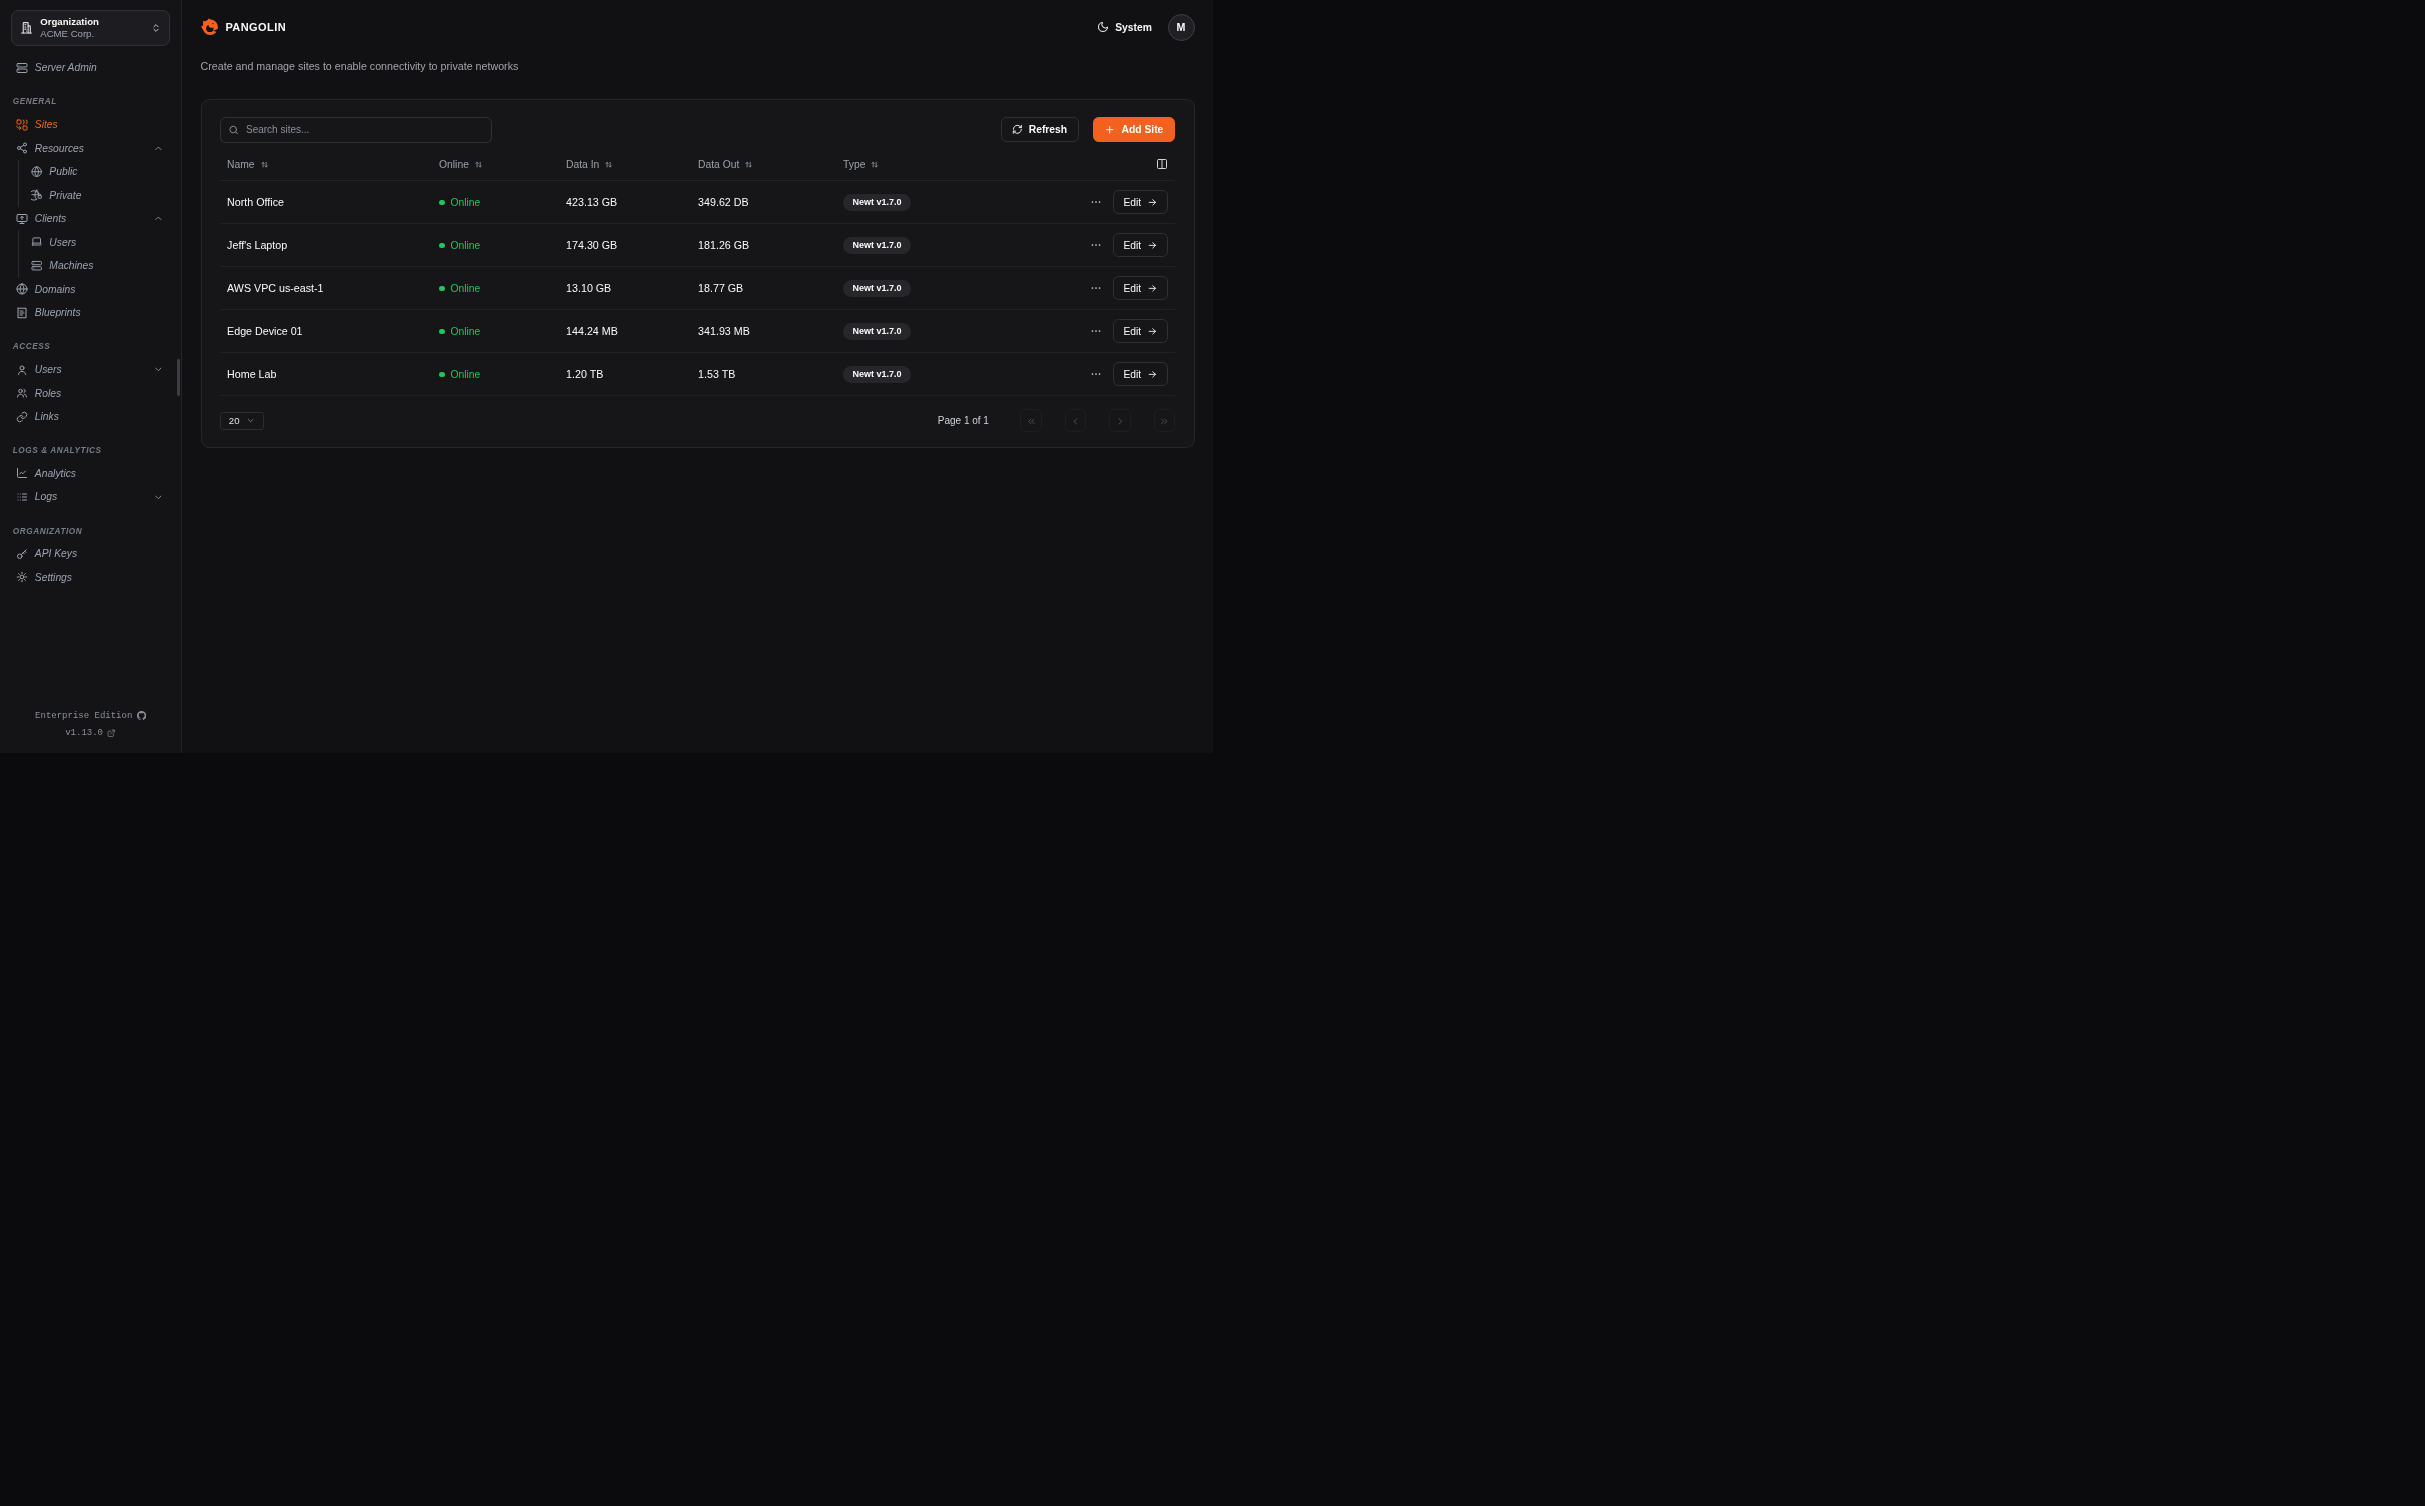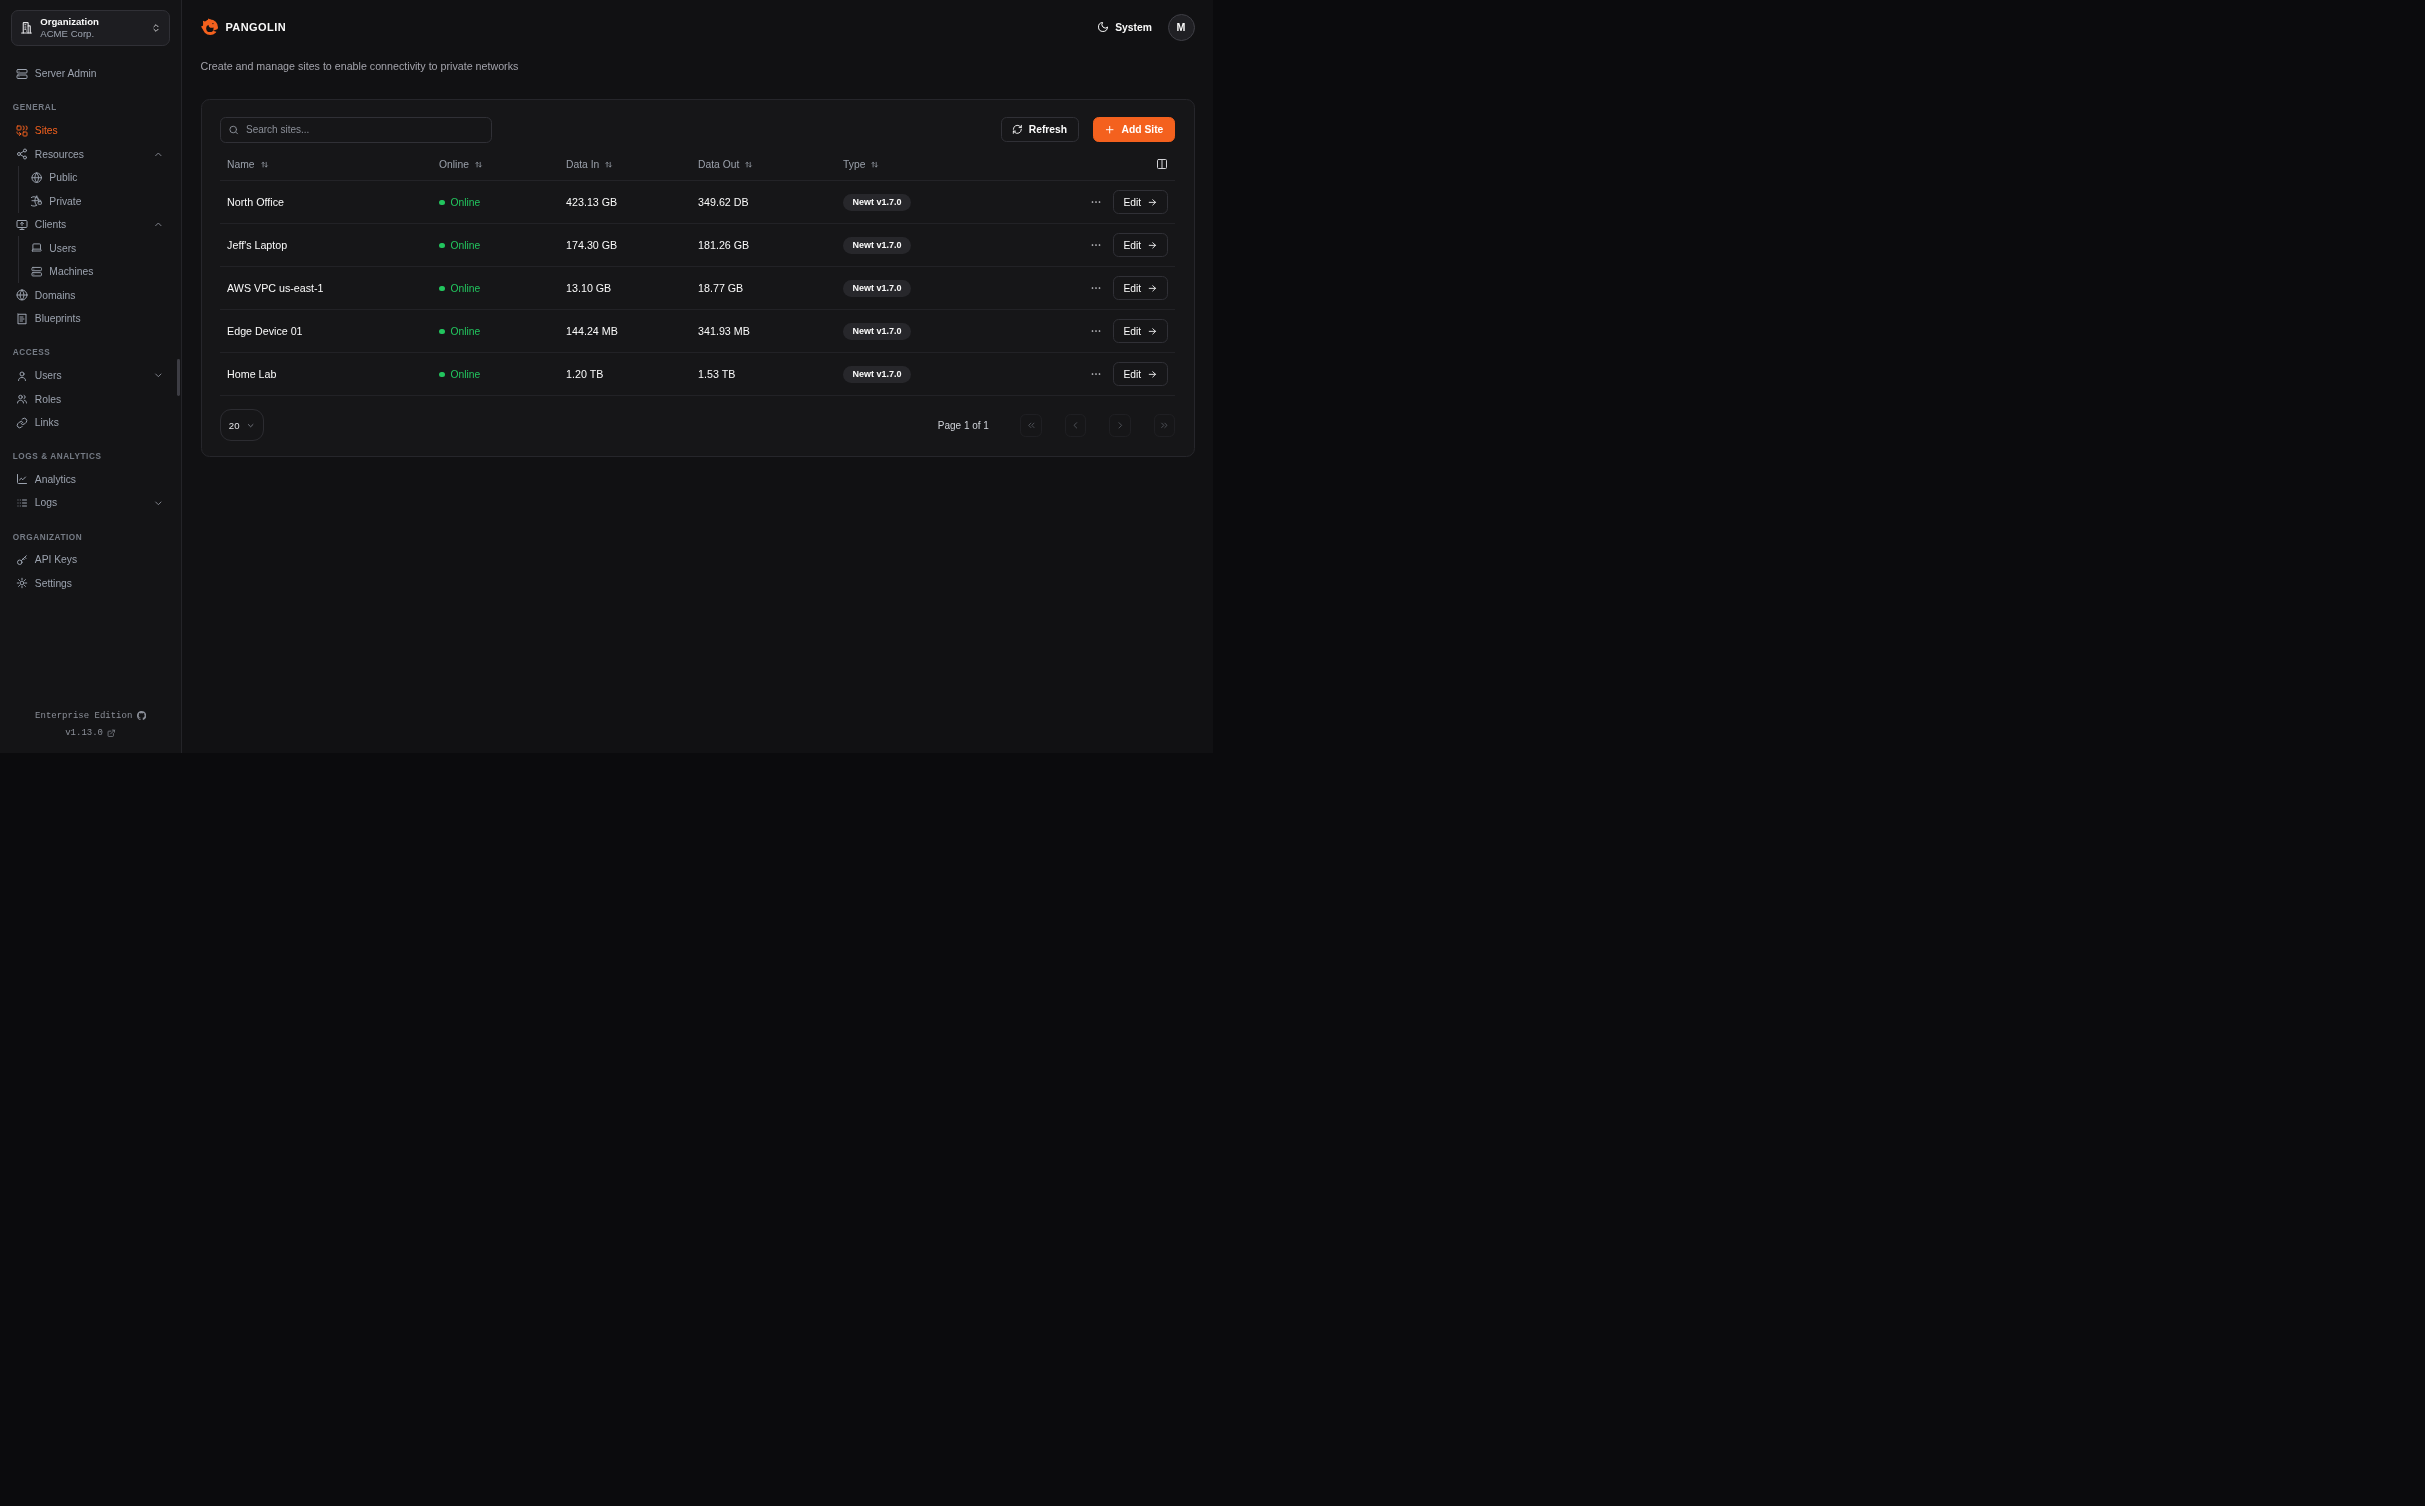--- a/index.html
+++ b/index.html
@@ -12,21 +12,21 @@
   .sidebar { width:182px; min-width:182px; height:100%; background:#141416; border-right:0.7px solid #242428;
              display:flex; flex-direction:column; padding:10px 11.4px 8.5px; position:relative; overflow:hidden; }
   .org-box { display:flex; align-items:center; gap:7.1px; background:#1d1d21; border:0.7px solid #303036;
              border-radius:7.1px; padding:5px 7.8px; cursor:pointer; }
   .org-box .icon { color:#e4e4e7; }
   .org-texts { flex:1; min-width:0; }
   .org-label { font-size:9.6px; font-weight:700; color:#fafafa; line-height:1.25; }
   .org-value { font-size:9.6px; color:#9ca3af; line-height:1.25; }
   .org-chev { color:#8b8f98; }
 
-  .nav { margin-top:16px; }
+  .nav { margin-top:10px;font-style:italic; }
   .nav-item { display:flex; align-items:center; gap:7.1px; height:23.5px; padding:0 5.7px 0 4.3px;
               color:#9ca3af; font-size:10.3px; cursor:pointer; border-radius:5px; }
   .nav-item.active { color:#f4611e; }
   .nav-item .icon { flex:none; }
   .nav-item .chev { margin-left:auto; color:#8b8f98; }
   .section-label { font-size:8.2px; font-weight:700; letter-spacing:.07em; color:#767c86; margin:18px 1.4px 6.4px; }
   .subtree { margin-left:7.1px; border-left:0.7px solid #2a2a2f; padding-left:11.4px; }
   .subtree .nav-item { padding-left:0; }
 
   .sidebar-footer { margin-top:auto; text-align:center; color:#8b8f98; font-size:9px; line-height:1.9; padding-bottom:2.8px; }
@@ -75,22 +75,22 @@
   .dot { width:5.7px; height:5.7px; border-radius:50%; background:#22c55e; }
   .badge { display:inline-flex; align-items:center; background:#27272b; border-radius:711px; padding:3.6px 9.3px;
            font-size:9px; font-weight:700; color:#fafafa; }
   .cell-actions { display:flex; align-items:center; justify-content:flex-end; gap:8.5px; }
   .ellipsis-btn { color:#d4d4d8; cursor:pointer; display:flex; padding:2.8px; }
   .edit-btn { display:inline-flex; align-items:center; gap:5.7px; height:24px; padding:0 9.3px; background:transparent;
               border:0.7px solid #303036; border-radius:5.7px; color:#fafafa; font-size:10.3px; font-weight:500; cursor:pointer; font-family:inherit; }
 
   
   .pagination { display:flex; align-items:center; justify-content:space-between; margin-top:13px; }
-  .page-size { display:inline-flex; align-items:center; gap:6.4px; height:32px; padding:0 7.8px; border:0.7px solid #2c2c31;
-               border-radius:11px; font-size:9.6px; color:#e4e4e7; cursor:pointer; }
+  .page-size { display:inline-flex; align-items:center; gap:6.4px; height:18px; padding:0 7.8px; border:0.7px solid #2c2c31;
+               border-radius:3px; font-size:9.6px; color:#e4e4e7; cursor:pointer; }
   .page-size .icon { color:#8b8f98; }
   .pag-right { display:flex; align-items:center; gap:23px; }
   .page-info { font-size:10px; color:#cfd2d8; font-weight:500; margin-right:8.5px; }
   .pag-btn { width:21.4px; height:23px; border:0.7px solid #2c2c31; border-radius:5.7px; background:transparent;
              display:flex; align-items:center; justify-content:center; color:#9ca3af; opacity:.45; cursor:default; }
 
   .icon { display:inline-flex; }
   .icon svg { display:block; }
   .i17 svg { width:12px; height:12px; } .i16 svg { width:11.4px; height:11.4px; }
   .i15 svg { width:10.7px; height:10.7px; } .i14 svg { width:10px; height:10px; }

